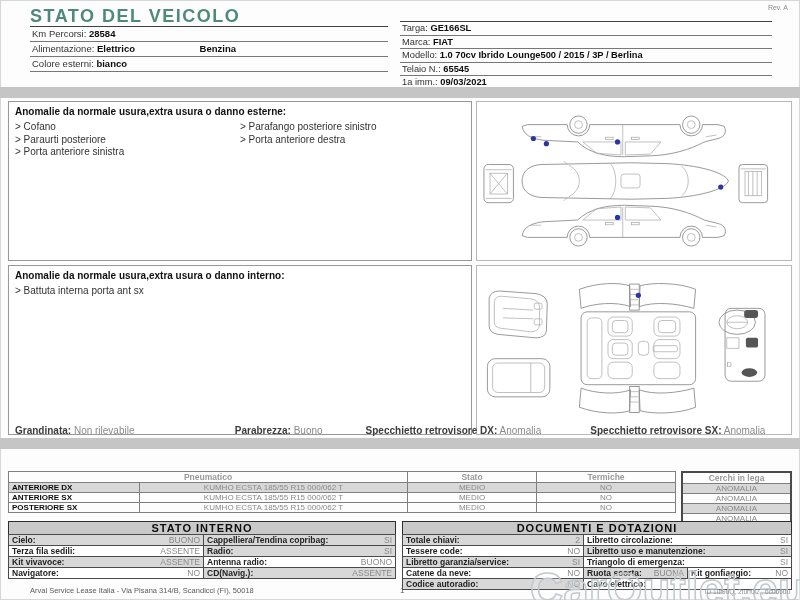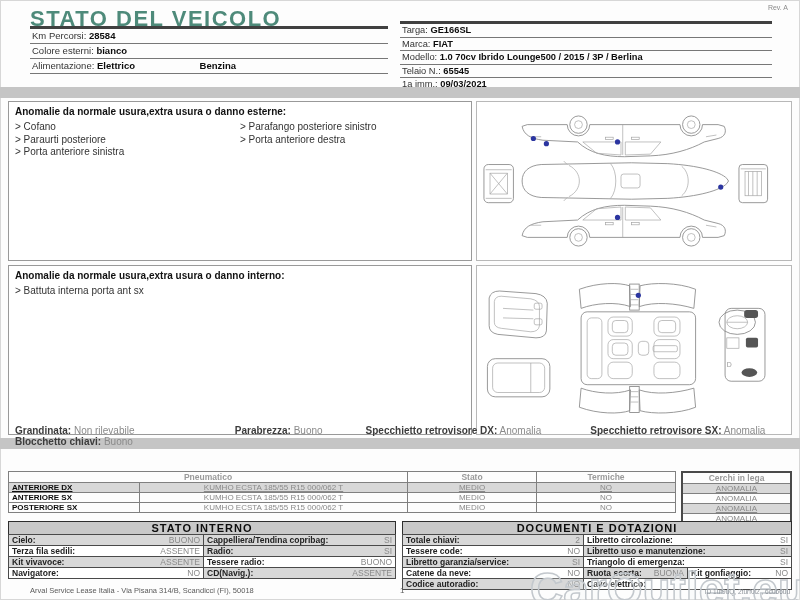--- a/index.html
+++ b/index.html
@@ -1,25 +1,25 @@
 <!DOCTYPE html>
 <html><head>
 <meta charset="utf-8">
 <style>
   html,body{margin:0;padding:0;background:#e9e9e9;}
   .page{position:relative;width:800px;height:600px;background:#fdfdfd;overflow:hidden;
         font-family:"Liberation Sans","DejaVu Sans",sans-serif;color:#222;
         box-shadow:inset 0 0 0 1px #d7d7d7;}
   
-  .title{position:absolute;left:30px;top:6px;margin:0;font-size:22px;font-weight:bold;
+  .title{position:absolute;left:30px;top:6px;margin:0;font-size:18px;font-weight:bold;
          letter-spacing:1.5px;color:#4e8a7a;}
   .rev{position:absolute;right:12px;top:4px;font-size:7px;color:#8a8a8a;}
   .hfields{position:absolute;font-size:9.5px;}
   .hfields .frow{border-bottom:1px solid #777;padding:1px 2px 0 2px;white-space:nowrap;overflow:hidden;}
-  .hfields .frow:first-child{border-top:3px solid #404040;}
+  .hfields .frow:first-child{border-top:1px solid #404040;}
   .hl{color:#333;}
   .hv{font-weight:bold;color:#0d0d0d;}
   .hv2{font-weight:bold;color:#0d0d0d;margin-left:62px;}
   .left-fields{left:30px;top:26px;width:358px;}
   .left-fields .frow{height:13px;line-height:12px;}
   .right-fields{left:400px;top:21px;width:372px;font-size:9.3px;}
   .right-fields .frow{height:11.5px;line-height:11px;}
   
   .bar{position:absolute;left:0;width:100%;height:11px;background:#c5c5c5;}
   .bar1{top:87px;}
@@ -41,21 +41,21 @@
   .sumlbl{font-weight:bold;color:#3c3c3c;}
   .sumval{color:#8a8a8a;}
   .sumline2{margin-top:1px;}
   
   .tyres{position:absolute;left:8px;right:8px;top:471px;display:flex;gap:5px;align-items:flex-start;}
   .tyres table{border-collapse:collapse;font-size:8px;color:#8a8a8a;table-layout:fixed;}
   .maintbl{width:667px;}
   .tyres th{font-size:8.5px;color:#9a9a9a;font-weight:bold;border:1px solid #808080;height:10px;padding:0;}
   .tyres td{border:1px solid #808080;height:9px;padding:0;text-align:center;white-space:nowrap;overflow:hidden;}
   td.pos{font-weight:bold;color:#0d0d0d;text-align:left;padding-left:3px;}
-  tr.shade td{background:#d8d8d8;text-decoration:underline;}
+  tr.shade td{background:#d8d8d8;}
   .cerchitbl{width:112px;border:2px solid #4a4a4a;}
   
   .eqtbl{position:absolute;top:521px;font-size:8.5px;}
   .eq-left{left:8px;width:388px;}
   .eq-right{left:402px;width:390px;}
   .eqhdr{background:#c9c9c9;border:1px solid #2e2e2e;border-bottom:none;text-align:center;
          font-weight:bold;font-size:11px;letter-spacing:1px;color:#0d0d0d;height:12px;line-height:12px;}
   .eqgrid{display:grid;border-top:1px solid #4a4a4a;border-left:1px solid #4a4a4a;}
   .eq-left .eqgrid{grid-template-columns:195px 1fr;}
   .eq-right .eqgrid{grid-template-columns:181px 1fr;}
@@ -88,27 +88,27 @@
 
   <h1 class="title">STATO DEL VEICOLO</h1>
   <div class="rev">Rev. A</div>
 
   <div class="hfields left-fields">
     <div class="frow">
       <span class="hl">Km Percorsi:</span>
       <span class="hv">28584</span>
     </div>
     <div class="frow">
-      <span class="hl">Colore esterni:</span>
-      <span class="hv">bianco</span>
-    </div>
-    <div class="frow">
       <span class="hl">Alimentazione:</span>
       <span class="hv">Elettrico</span>
       <span class="hv2">Benzina</span>
+    </div>
+    <div class="frow">
+      <span class="hl">Colore esterni:</span>
+      <span class="hv">bianco</span>
     </div>
   </div>
 
   <div class="hfields right-fields">
     <div class="frow">
       <span class="hl">Targa:</span>
       <span class="hv">GE166SL</span>
     </div>
     <div class="frow">
       <span class="hl">Marca:</span>
@@ -292,26 +292,20 @@
         <span class="sumlbl">Parabrezza:</span>
         <span class="sumval">Buono</span>
       </span>
       <span class="sumitem s3">
         <span class="sumlbl">Specchietto retrovisore DX:</span>
         <span class="sumval">Anomalia</span>
       </span>
       <span class="sumitem">
         <span class="sumlbl">Specchietto retrovisore SX:</span>
         <span class="sumval">Anomalia</span>
-      </span>
-    </div>
-    <div class="sumline2">
-      <span class="sumitem">
-        <span class="sumlbl">Blocchetto chiavi:</span>
-        <span class="sumval">Buono</span>
       </span>
     </div>
   </div>
 
   <div class="tyres">
     <table class="maintbl">
       <colgroup>
           <col style="width:131px">
           <col style="width:268px">
           <col style="width:129px">
@@ -381,21 +375,21 @@
       </div>
       <div class="kv shade">
         <span class="k">Radio:</span>
         <span class="v">SI</span>
       </div>
       <div class="kv shade">
         <span class="k">Kit vivavoce:</span>
         <span class="v">ASSENTE</span>
       </div>
       <div class="kv">
-        <span class="k">Tessere radio:</span>
+        <span class="k">Antenna radio:</span>
         <span class="v">BUONO</span>
       </div>
       <div class="kv">
         <span class="k">Navigatore:</span>
         <span class="v">NO</span>
       </div>
       <div class="kv shade">
         <span class="k">CD(Navig.):</span>
         <span class="v">ASSENTE</span>
       </div>

